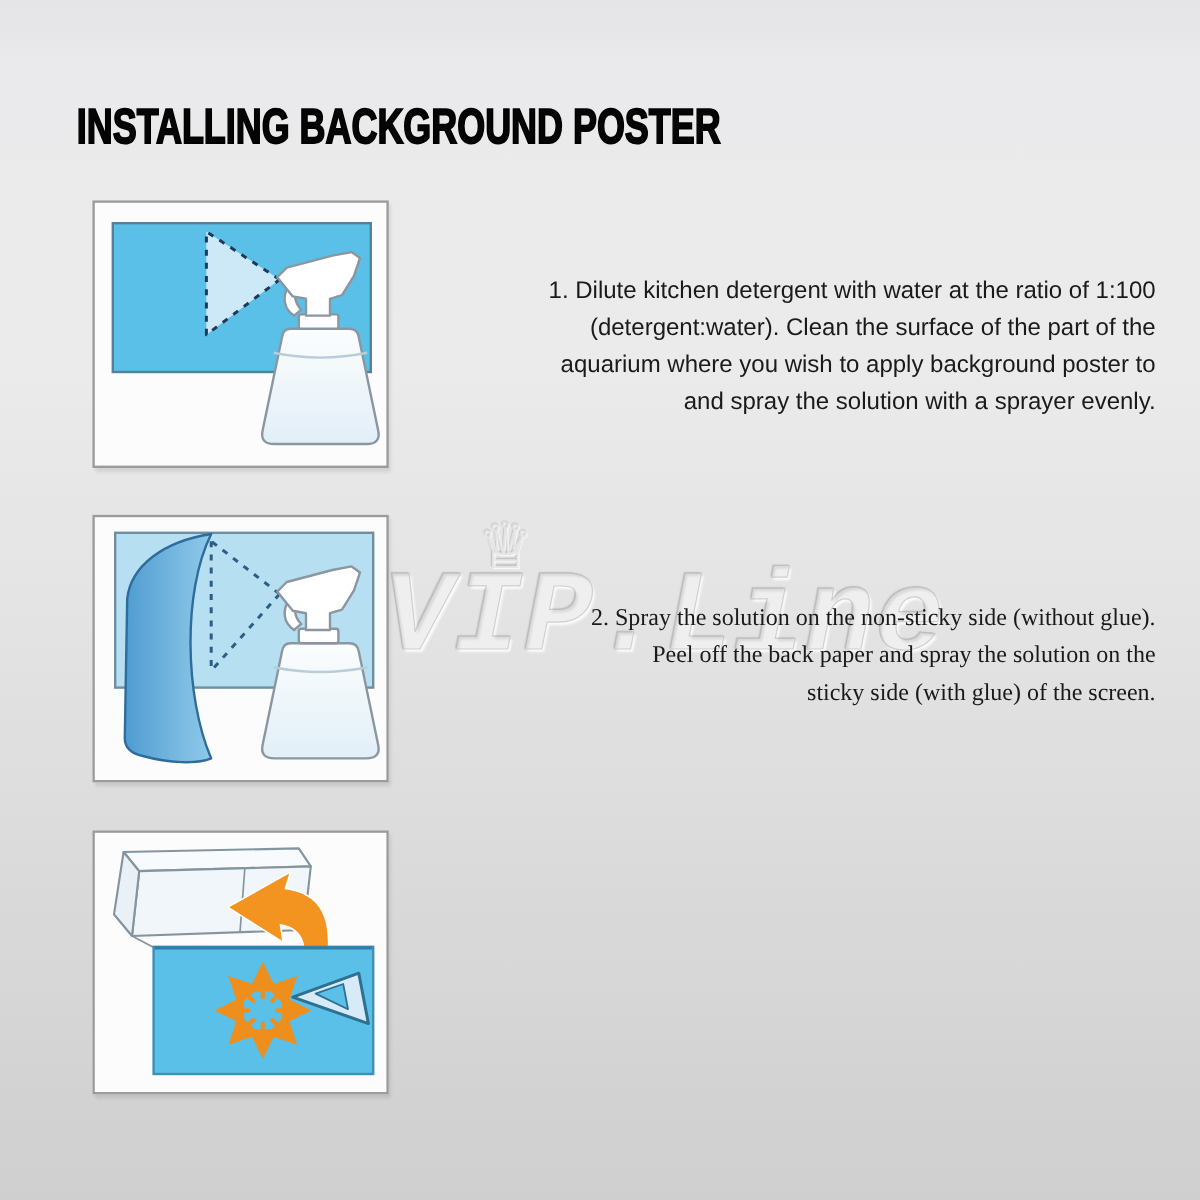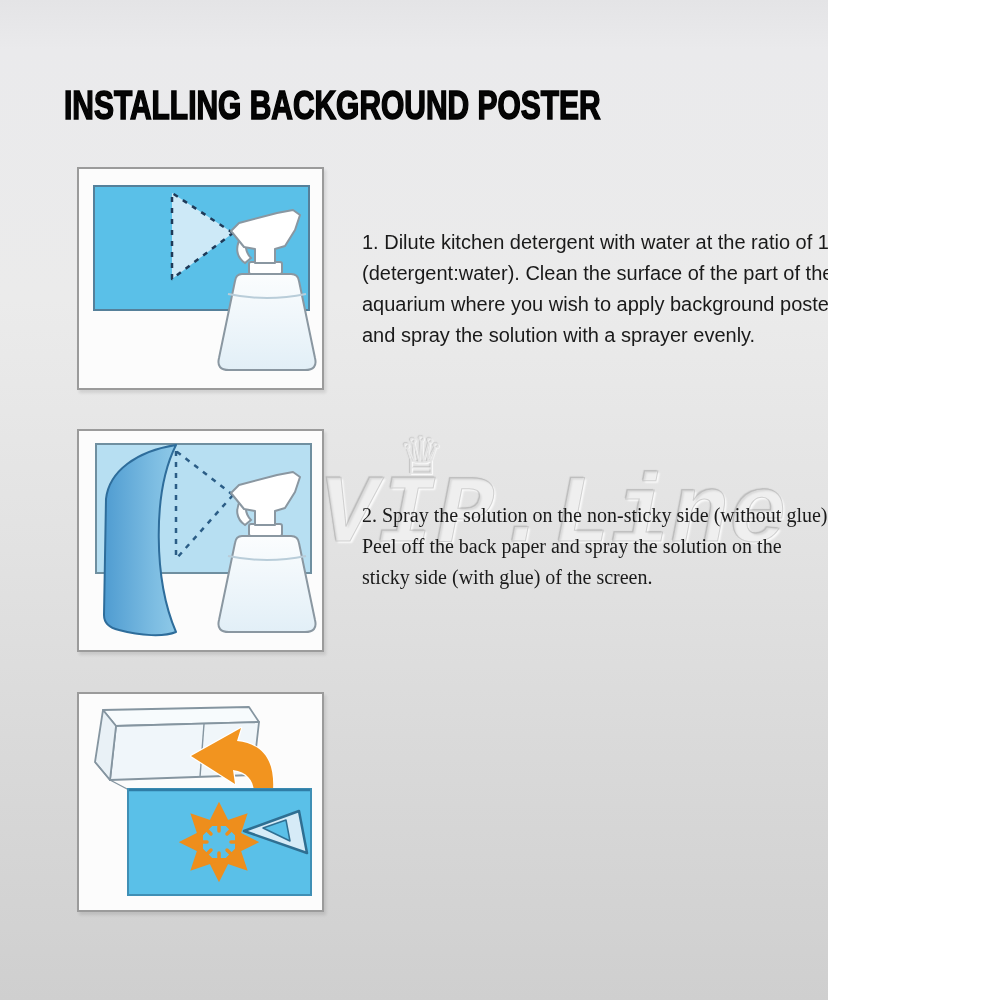--- a/index.html
+++ b/index.html
@@ -1,40 +1,40 @@
 <!DOCTYPE html>
 <html><head>
 <meta charset="utf-8">
 <style>
   html,body{margin:0;padding:0;}
   .page{
-    position:relative;width:828px;height:1000px;overflow:hidden;
+    position:relative;width:1000px;height:1000px;overflow:hidden;
     background:linear-gradient(180deg,#e4e4e6 0%,#eaeaec 5%,#ebebeb 30%,#e2e2e2 55%,#d8d8d8 78%,#cfcfcf 100%);
     font-family:"Liberation Sans",sans-serif;
   }
   .title{
     position:absolute;left:64px;top:82px;margin:0;
     font-size:41px;font-weight:bold;color:#050505;
     -webkit-text-stroke:1.6px #000;
     letter-spacing:0px;white-space:nowrap;
     transform:scaleX(0.73);transform-origin:0 0;
   }
   .panel{
     position:absolute;left:77px;width:247px;box-sizing:border-box;
     background:#fcfcfc;border:2px solid #9b9b9b;
     box-shadow:2px 3px 3px rgba(0,0,0,0.10);
   }
   .panel svg{display:block;width:100%;height:100%;}
   .p1{top:167px;height:223px;}
   .p2{top:429px;height:223px;}
   .p3{top:692px;height:220px;}
   .step-text{
-    position:absolute;left:362px;width:585px;
+    position:absolute;left:378px;width:585px;
     font-size:20px;line-height:31px;color:#1a1a1a;
-    white-space:pre-line;z-index:4;
+    white-space:pre-line;z-index:4;text-align:right;
   }
   .t1{top:227px;}
   .t2{top:500px;font-family:Liberation Serif, serif;}
   .t3{top:757px;}
   .watermark{position:absolute;left:0;top:0;z-index:3;pointer-events:none;}
   .wm-text{
     position:absolute;left:319px;top:468px;
     font-family:Liberation Mono, monospace;font-style:italic;font-weight:bold;
     font-size:96px;line-height:1;letter-spacing:1px;
     color:rgba(233,233,233,0.55);

